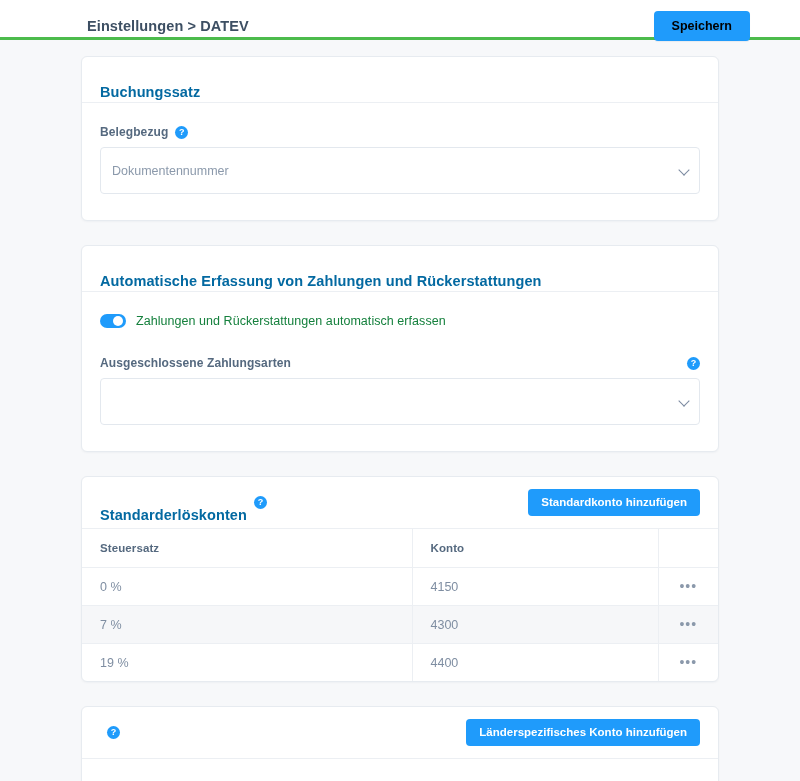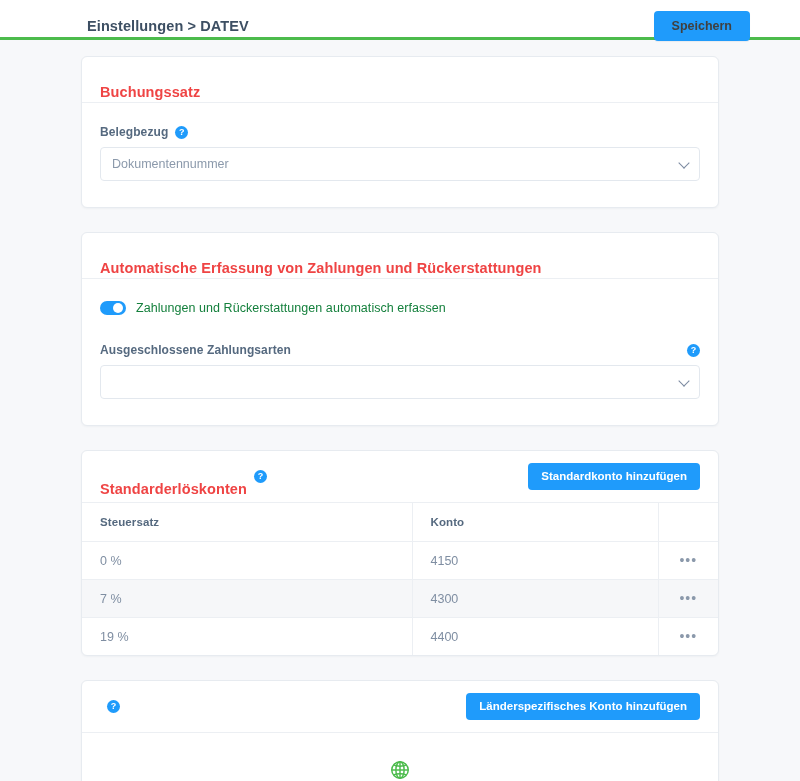--- a/index.html
+++ b/index.html
@@ -26,21 +26,21 @@
   .breadcrumb {
     font-size: 14.5px;
     font-weight: 600;
     color: #3d4f63;
     letter-spacing: .1px;
     white-space: nowrap;
   }
   .topbar-spacer { flex: 1 1 auto; }
   .btn-save {
     background: #1f9bfb;
-    color: #404040;
+    color: #000000;
     border: none;
     border-radius: 4px;
     font-family: inherit;
     font-size: 12.5px;
     font-weight: 700;
     padding: 9px 18px;
     cursor: pointer;
     line-height: 1;
     margin-right: 26px;
     box-shadow: 0 1px 1px rgba(16,40,70,.06);
@@ -63,21 +63,21 @@
     display: flex;
     align-items: center;
     min-height: 46px;
     padding: 0 18px;
     border-bottom: 1px solid #eceff3;
   }
   .card-header.tall { min-height: 52px; }
   .card-title {
     font-size: 14.5px;
     font-weight: 600;
-    color: #ef4444;
+    color: #0369a1;
     letter-spacing: .1px;
     margin-top: 24px;
   }
   .card-header .spacer { flex: 1 1 auto; }
   .card-body { padding: 22px 18px 26px 18px; }
 
   
   .help-icon {
     display: inline-flex;
     align-items: center;
@@ -102,21 +102,21 @@
     align-items: center;
     font-size: 12px;
     font-weight: 600;
     color: #55697f;
     margin-bottom: 8px;
     letter-spacing: .1px;
   }
   .field-label .spacer { flex: 1 1 auto; }
   .select {
     position: relative;
-    height: 34px;
+    height: 47px;
     border: 1px solid #e3e8ee;
     border-radius: 4px;
     background: #ffffff;
     display: flex;
     align-items: center;
     padding: 0 30px 0 11px;
     cursor: pointer;
   }
   .select-value {
     font-size: 12.5px;

